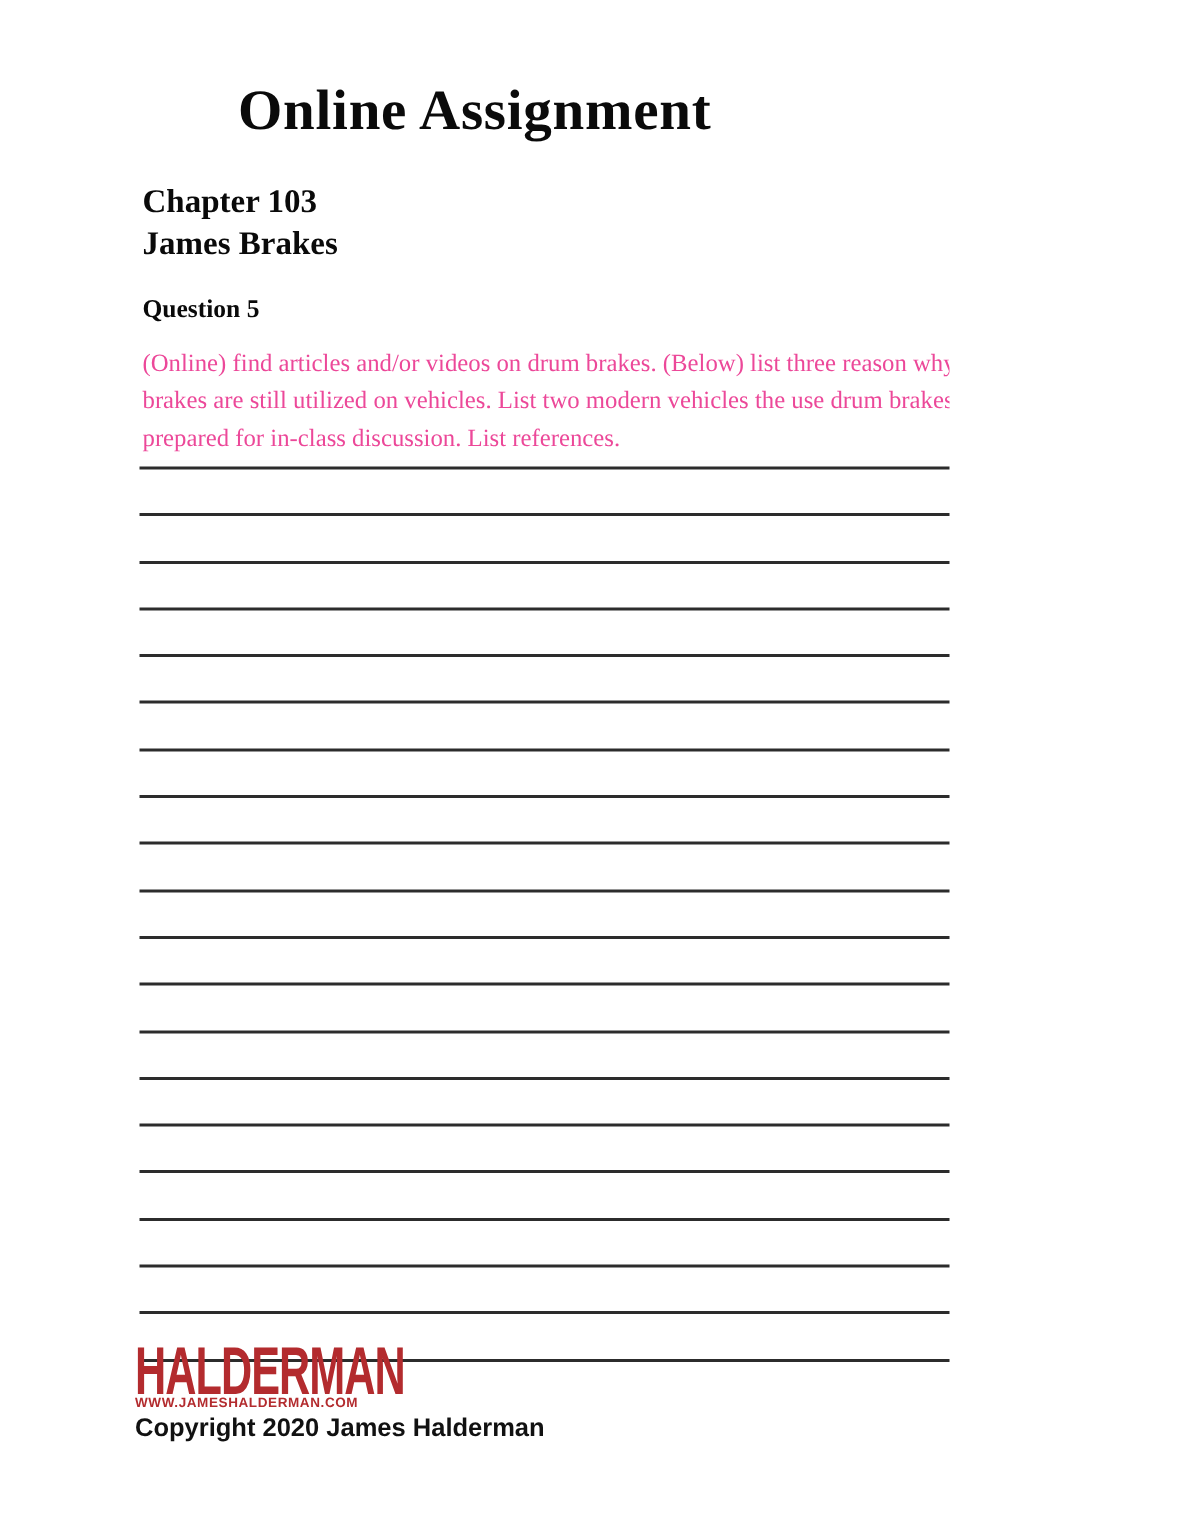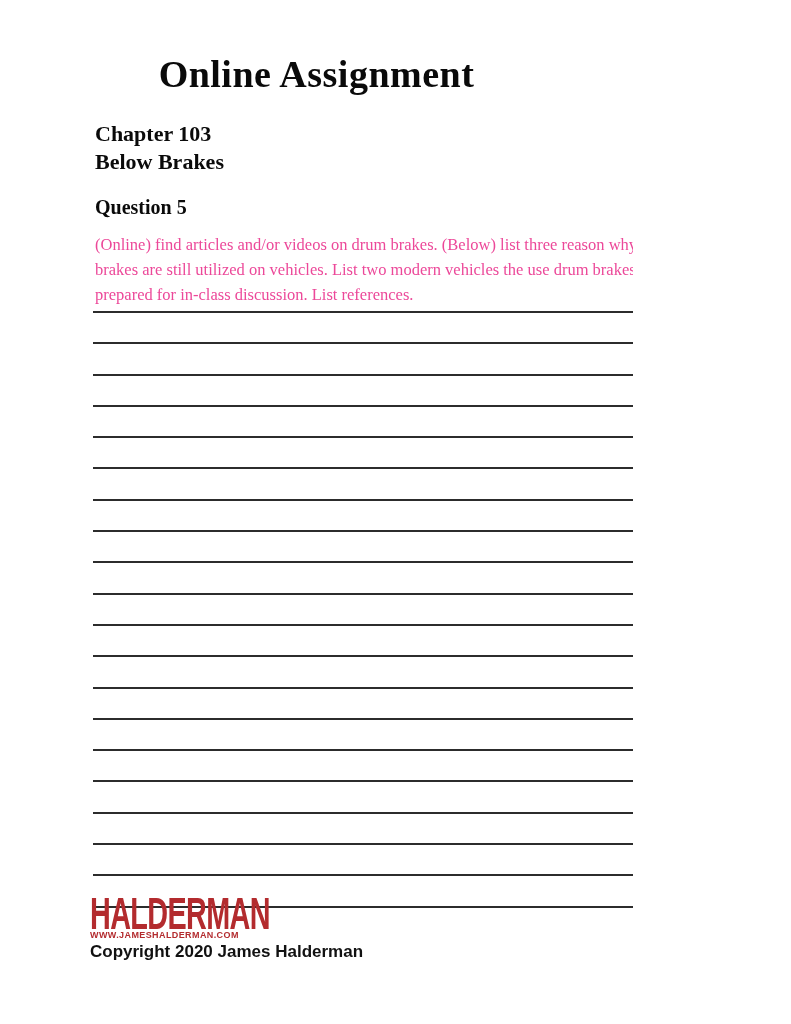--- a/index.html
+++ b/index.html
@@ -27,21 +27,21 @@
   }
   .chapter-block {
     margin-top: 24px;
     font-size: 22px;
     font-weight: bold;
     line-height: 28px;
     color: #0a0a0a;
   }
   .question-label {
     margin-top: 20px;
-    font-size: 20px;
+    font-size: 17px;
     font-weight: bold;
     color: #0a0a0a;
   }
   .instructions {
     margin-top: 13px;
     font-size: 16.5px;
     line-height: 25px;
     color: #ec4899;
     width: 602px;
   }
@@ -95,21 +95,21 @@
 </head>
 <body>
 
 <div class="page">
 
   <h1 class="doc-title">Online Assignment</h1>
 
   <div class="content">
     <div class="chapter-block">
       <div>Chapter 103</div>
-      <div>Below Brakes</div>
+      <div>James Brakes</div>
     </div>
 
     <div class="question-label">Question 5</div>
 
     <p class="instructions">(Online) find articles and/or videos on drum brakes. (Below) list three reason why drum brakes are still utilized on vehicles. List two modern vehicles the use drum brakes. Be prepared for in-class discussion. List references.</p>
   </div>
 
   <div class="answer-lines">
       <div class="answer-line" style="border-top-color: rgb(44, 44, 44);"></div>
       <div class="answer-line" style="border-top-color: rgb(44, 44, 44);"></div>

